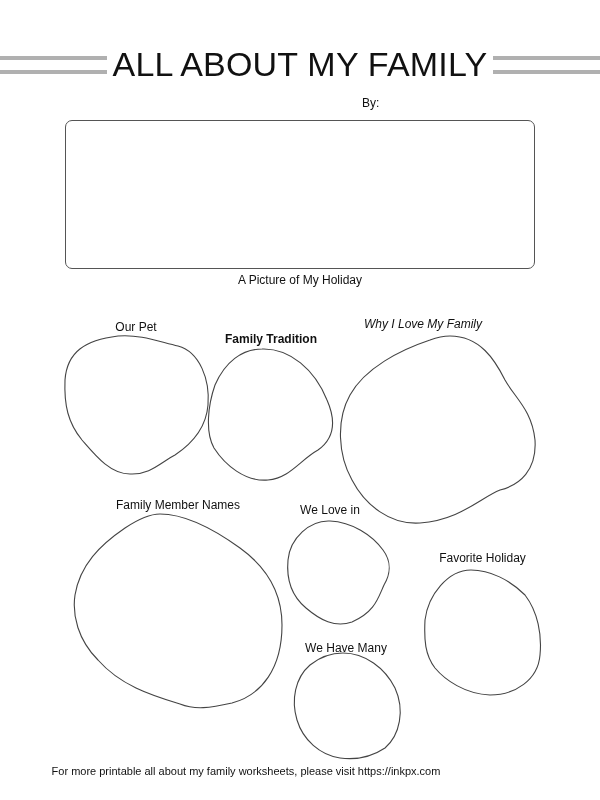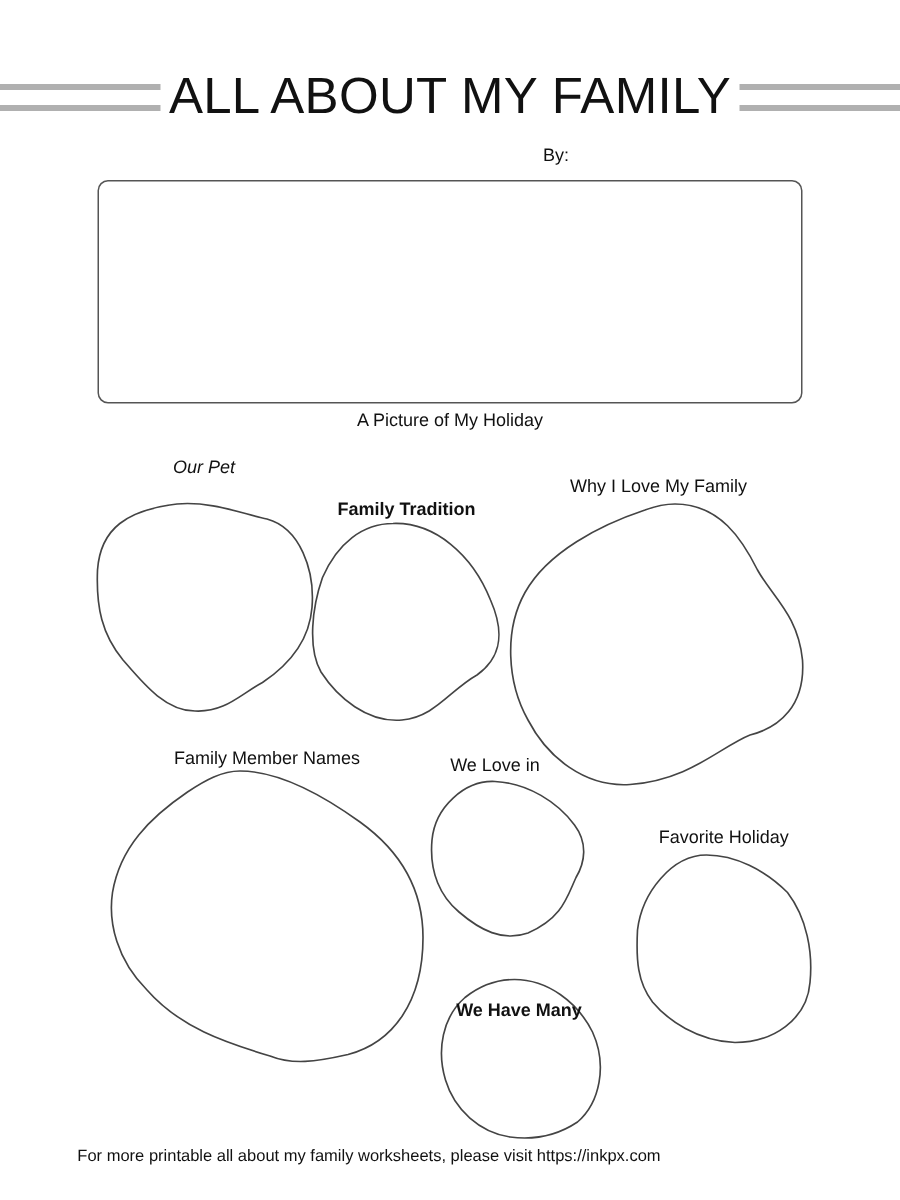--- a/index.html
+++ b/index.html
@@ -40,21 +40,21 @@
 
   <path d="M 160 514 C 185 514 215 530 240 548 C 265 566 282 590 282 625 C 282 668 262 695 232 703 C 210 708 195 710 180 704 C 150 695 120 685 98 660 C 78 640 72 615 75 595 C 80 565 100 545 125 528 C 137 520 148 514 160 514 Z"></path>
 
   <path d="M 330 521 C 352 522 372 535 383 550 C 392 562 390 575 384 585 C 378 598 375 612 352 622 C 335 628 320 620 306 608 C 294 598 286 582 288 560 C 290 538 310 520 330 521 Z"></path>
 
   <path d="M 471 570 C 490 570 510 580 525 595 C 538 612 542 635 540 655 C 538 680 515 695 490 695 C 465 694 445 680 435 668 C 425 655 424 640 425 620 C 428 595 448 570 471 570 Z"></path>
 
   <path d="M 343 653 C 365 653 385 668 395 688 C 405 710 400 735 385 748 C 370 758 355 760 340 758 C 320 755 303 740 297 720 C 291 700 295 678 310 665 C 320 657 332 653 343 653 Z"></path>
 </svg>
 
-<div class="abs label" style="left:86px;width:100px;top:304px;font-style:italic;">Our Pet</div>
+<div class="abs label" style="left:86px;width:100px;top:320px;">Our Pet</div>
 <div class="abs label" style="left:211px;width:120px;top:332px;font-weight:bold;">Family Tradition</div>
-<div class="abs label" style="left:364px;width:150px;top:317px;">Why I Love My Family</div>
+<div class="abs label" style="left:348px;width:150px;top:317px;font-style:italic;">Why I Love My Family</div>
 <div class="abs label" style="left:108px;width:140px;top:498px;">Family Member Names</div>
 <div class="abs label" style="left:290px;width:80px;top:503px;">We Love in</div>
 <div class="abs label" style="left:425px;width:115px;top:551px;">Favorite Holiday</div>
-<div class="abs label" style="left:296px;width:100px;top:666px;font-weight:bold;">We Have Many</div>
+<div class="abs label" style="left:296px;width:100px;top:641px;">We Have Many</div>
 
 <div class="abs footer">For more printable all about my family worksheets, please visit https://inkpx.com</div>
 
 </body></html>

